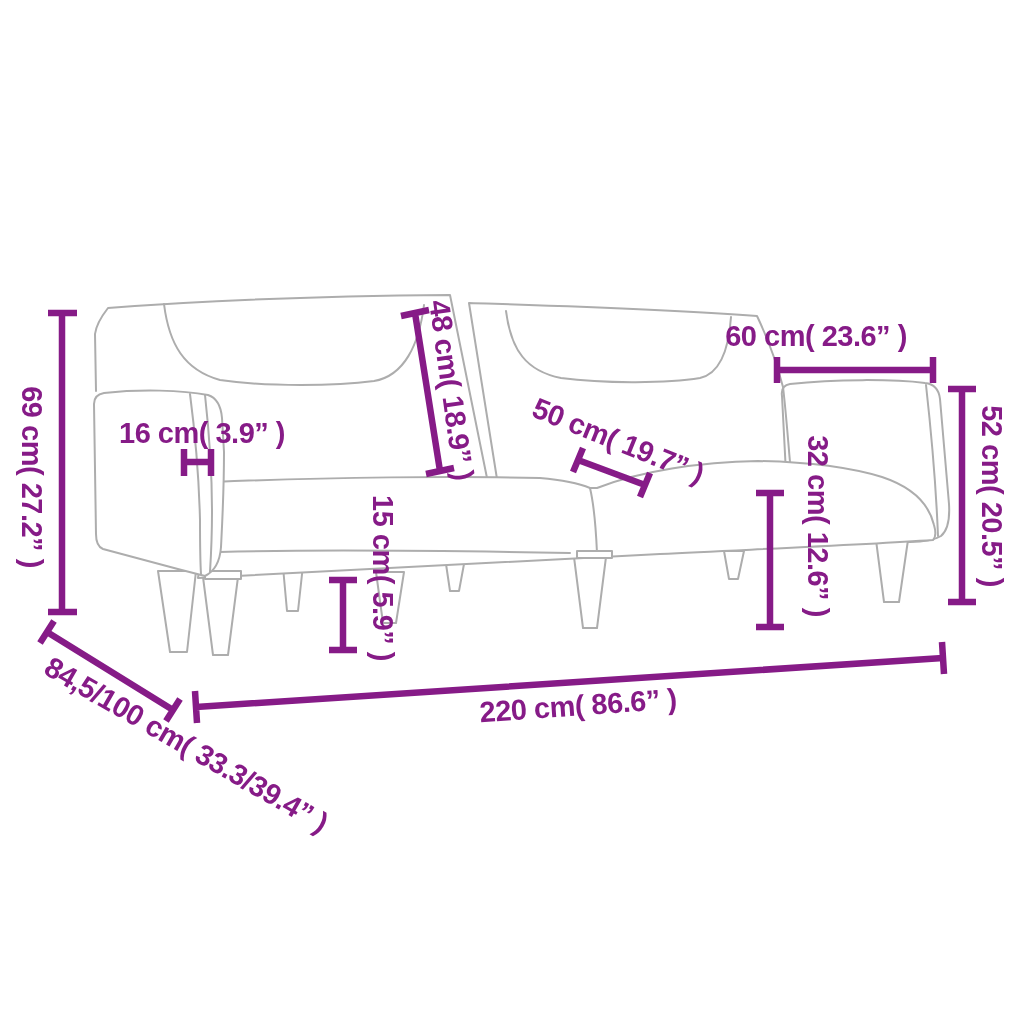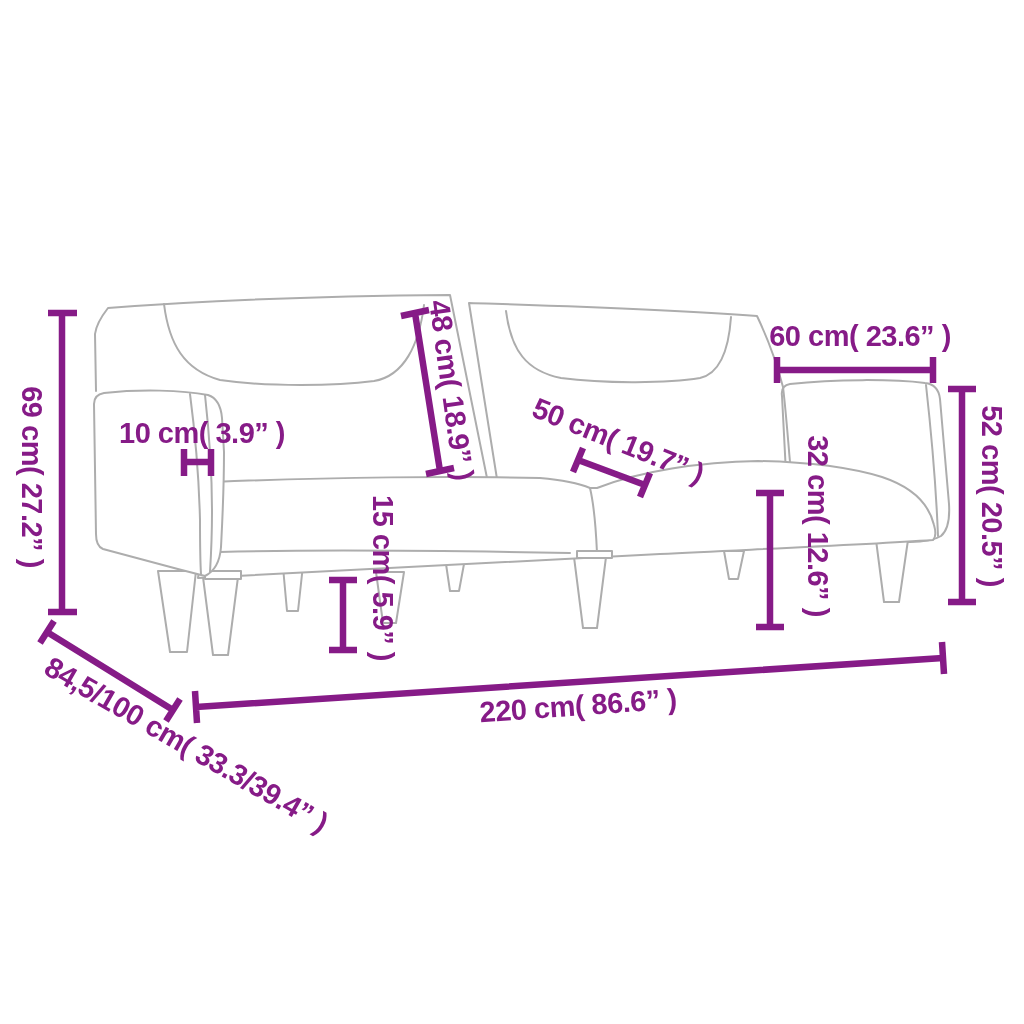--- a/index.html
+++ b/index.html
@@ -68,23 +68,23 @@
       <path d="M 777,370 L 933,370 M 777,357 L 777,383 M 933,357 L 933,383"></path>
       <path d="M 962,389 L 962,602 M 948,389 L 976,389 M 948,602 L 976,602"></path>
       <path d="M 770,493 L 770,627 M 756,493 L 784,493 M 756,627 L 784,627"></path>
       <path d="M 343,580 L 343,650 M 329,580 L 357,580 M 329,650 L 357,650"></path>
       <path d="M 196,707 L 943,658 M 195,691 L 197,723 M 942,642 L 944,674"></path>
       <path d="M 47,632 L 173,710 M 40,643 L 54,621 M 166,721 L 180,699"></path>
     </g>
   </svg>
 
   <div class="lbl" style="left:31px;top:477px;--r:90deg">69 cm( 27.2” )</div>
-  <div class="lbl" style="left:202px;top:433px;--r:0deg">10 cm( 3.9” )</div>
+  <div class="lbl" style="left:202px;top:433px;--r:0deg">16 cm( 3.9” )</div>
   <div class="lbl" style="left:451px;top:390px;--r:82deg">48 cm( 18.9” )</div>
   <div class="lbl" style="left:618px;top:441px;--r:22deg">50 cm( 19.7” )</div>
-  <div class="lbl" style="left:860px;top:336px;--r:0deg">60 cm( 23.6” )</div>
+  <div class="lbl" style="left:816px;top:336px;--r:0deg">60 cm( 23.6” )</div>
   <div class="lbl" style="left:991px;top:496px;--r:90deg">52 cm( 20.5” )</div>
   <div class="lbl" style="left:817px;top:526px;--r:90deg">32 cm( 12.6” )</div>
   <div class="lbl" style="left:382px;top:578px;--r:90deg">15 cm( 5.9” )</div>
   <div class="lbl" style="left:578px;top:706px;--r:-4deg">220 cm( 86.6” )</div>
   <div class="lbl" style="left:186px;top:745px;--r:30deg">84,5/100 cm( 33.3/39.4” )</div>
 
 </div>
 
 </body></html>

